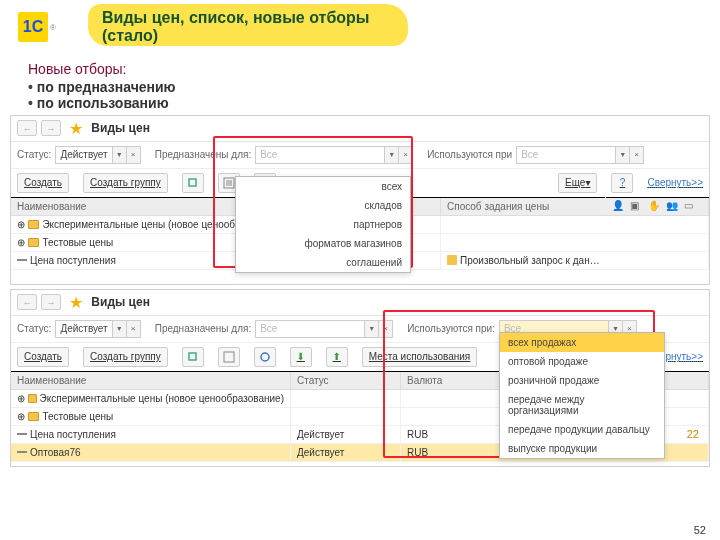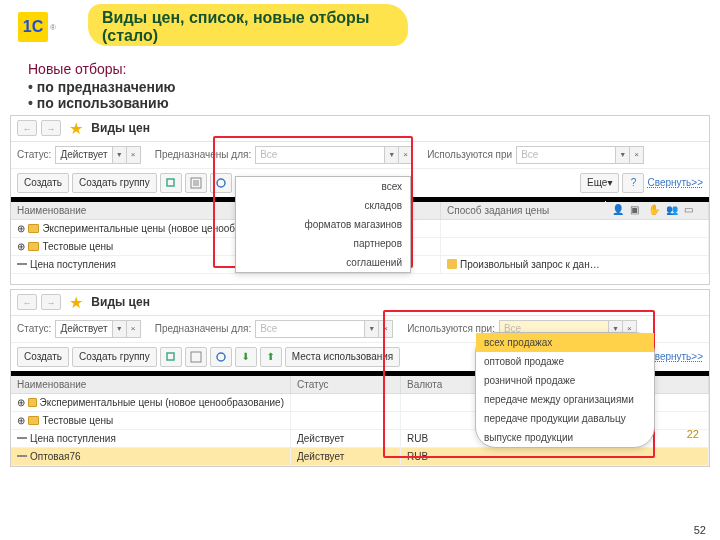--- a/index.html
+++ b/index.html
@@ -19,21 +19,21 @@
   .panel-head { display:flex; align-items:center; gap:4px; padding:3px 6px; border-bottom:1px solid #e4e4e4; }
   .nav-btn { width:20px; height:16px; border:1px solid #ccc; border-radius:2px; background:#f5f5f5; display:flex; align-items:center; justify-content:center; color:#aaa; font-size:9px; }
   .star { color:#f5b100; font-size:16px; margin:0 4px; }
   .panel-title { font-weight:bold; font-size:12px; }
   .filter-row { display:flex; align-items:center; gap:4px; padding:4px 6px; border-bottom:1px solid #eee; font-size:10px; }
   .lbl { color:#666; white-space:nowrap; }
   .combo { display:flex; align-items:center; height:18px; }
   .combo-in { border:1px solid #ccc; background:#fff; height:18px; padding:0 4px; display:flex; align-items:center; min-width:56px; color:#444;}
   .combo-in.placeholder { color:#bbb; }
   .combo-btn { width:14px; height:18px; border:1px solid #ccc; border-left:none; background:#f3f3f3; display:flex; align-items:center; justify-content:center; font-size:8px; color:#666;}
-  .toolbar { display:flex; align-items:center; gap:3px; padding:4px 6px; border-bottom:5px solid #000000;}
+  .toolbar { display:flex; align-items:center; gap:14px; padding:4px 6px; border-bottom:1px solid #000000;text-decoration:underline;}
   .btn { height:20px; border:1px solid #ccc; background:#f6f6f6; padding:0 6px; display:flex; align-items:center; font-size:10px; color:#333; border-radius:2px;}
   .ibtn { width:22px; height:20px; border:1px solid #ccc; background:#f6f6f6; display:flex; align-items:center; justify-content:center; border-radius:2px; }
   .spacer { flex:1; }
   .link { color:#3a76c4; text-decoration:underline dotted; cursor:pointer;}
   .grid-head { display:flex; background:#ededed; border-bottom:1px solid #ddd; font-size:10px; color:#666; height:18px; align-items:stretch;}
   .gh { border-right:1px solid #ddd; padding:3px 6px; display:flex; align-items:center;}
   .grid-row { display:flex; height:18px; align-items:stretch; border-bottom:1px solid #f0f0f0; font-size:10px;}
   .gc { border-right:1px solid #f0f0f0; padding:2px 6px; display:flex; align-items:center; gap:3px; overflow:hidden; white-space:nowrap;}
   .folder { width:11px; height:9px; background:#f3c34e; border:1px solid #d19a1f; display:inline-block; border-radius:1px;}
   .dash { width:10px; height:2px; background:#888; display:inline-block;}
@@ -164,22 +164,22 @@
         <span style="width:10px;height:10px;background:#f3c34e;display:inline-block;border-radius:1px;"></span>
         <span>Произвольный запрос к дан…</span>
       </div>
   </div>
 
   <div class="hl-red" style="top:20px; left:202px; width:200px; height:132px;"></div>
 
   <div class="dropdown" style="top:60px; left:224px; width:176px;text-align:right;">
     <div class="item">всех</div>
     <div class="item">складов</div>
+    <div class="item">партнеров</div>
     <div class="item">форматов магазинов</div>
-    <div class="item">партнеров</div>
     <div class="item">соглашений</div>
   </div>
 </div>
 
 <div class="panel" style="height:178px;">
   <div class="panel-head">
     <div class="nav-btn">←</div>
     <div class="nav-btn">→</div>
     <div class="star">★</div>
     <div class="panel-title">Виды цен</div>
@@ -264,21 +264,21 @@
   <div class="grid-row row-sel">
     <div class="gc" style="width:280px;">
         <span class="dash"></span>
         <span>Оптовая76</span>
       </div>
     <div class="gc" style="width:110px;">Действует</div>
     <div class="gc" style="flex:1;">RUB</div>
   </div>
 
   <div class="hl-red" style="top:20px; left:372px; width:272px; height:148px;"></div>
-  <div class="dropdown" style="top:42px; left:464px; width:180px;border-radius:21px;">
+  <div class="dropdown" style="top:42px; left:488px; width:166px;">
     <div class="item sel">всех продажах</div>
     <div class="item">оптовой продаже</div>
     <div class="item">розничной продаже</div>
     <div class="item">передаче между организациями</div>
     <div class="item">передаче продукции давальцу</div>
     <div class="item">выпуске продукции</div>
   </div>
   <div class="panel2-extra">22</div>
 </div>
 

